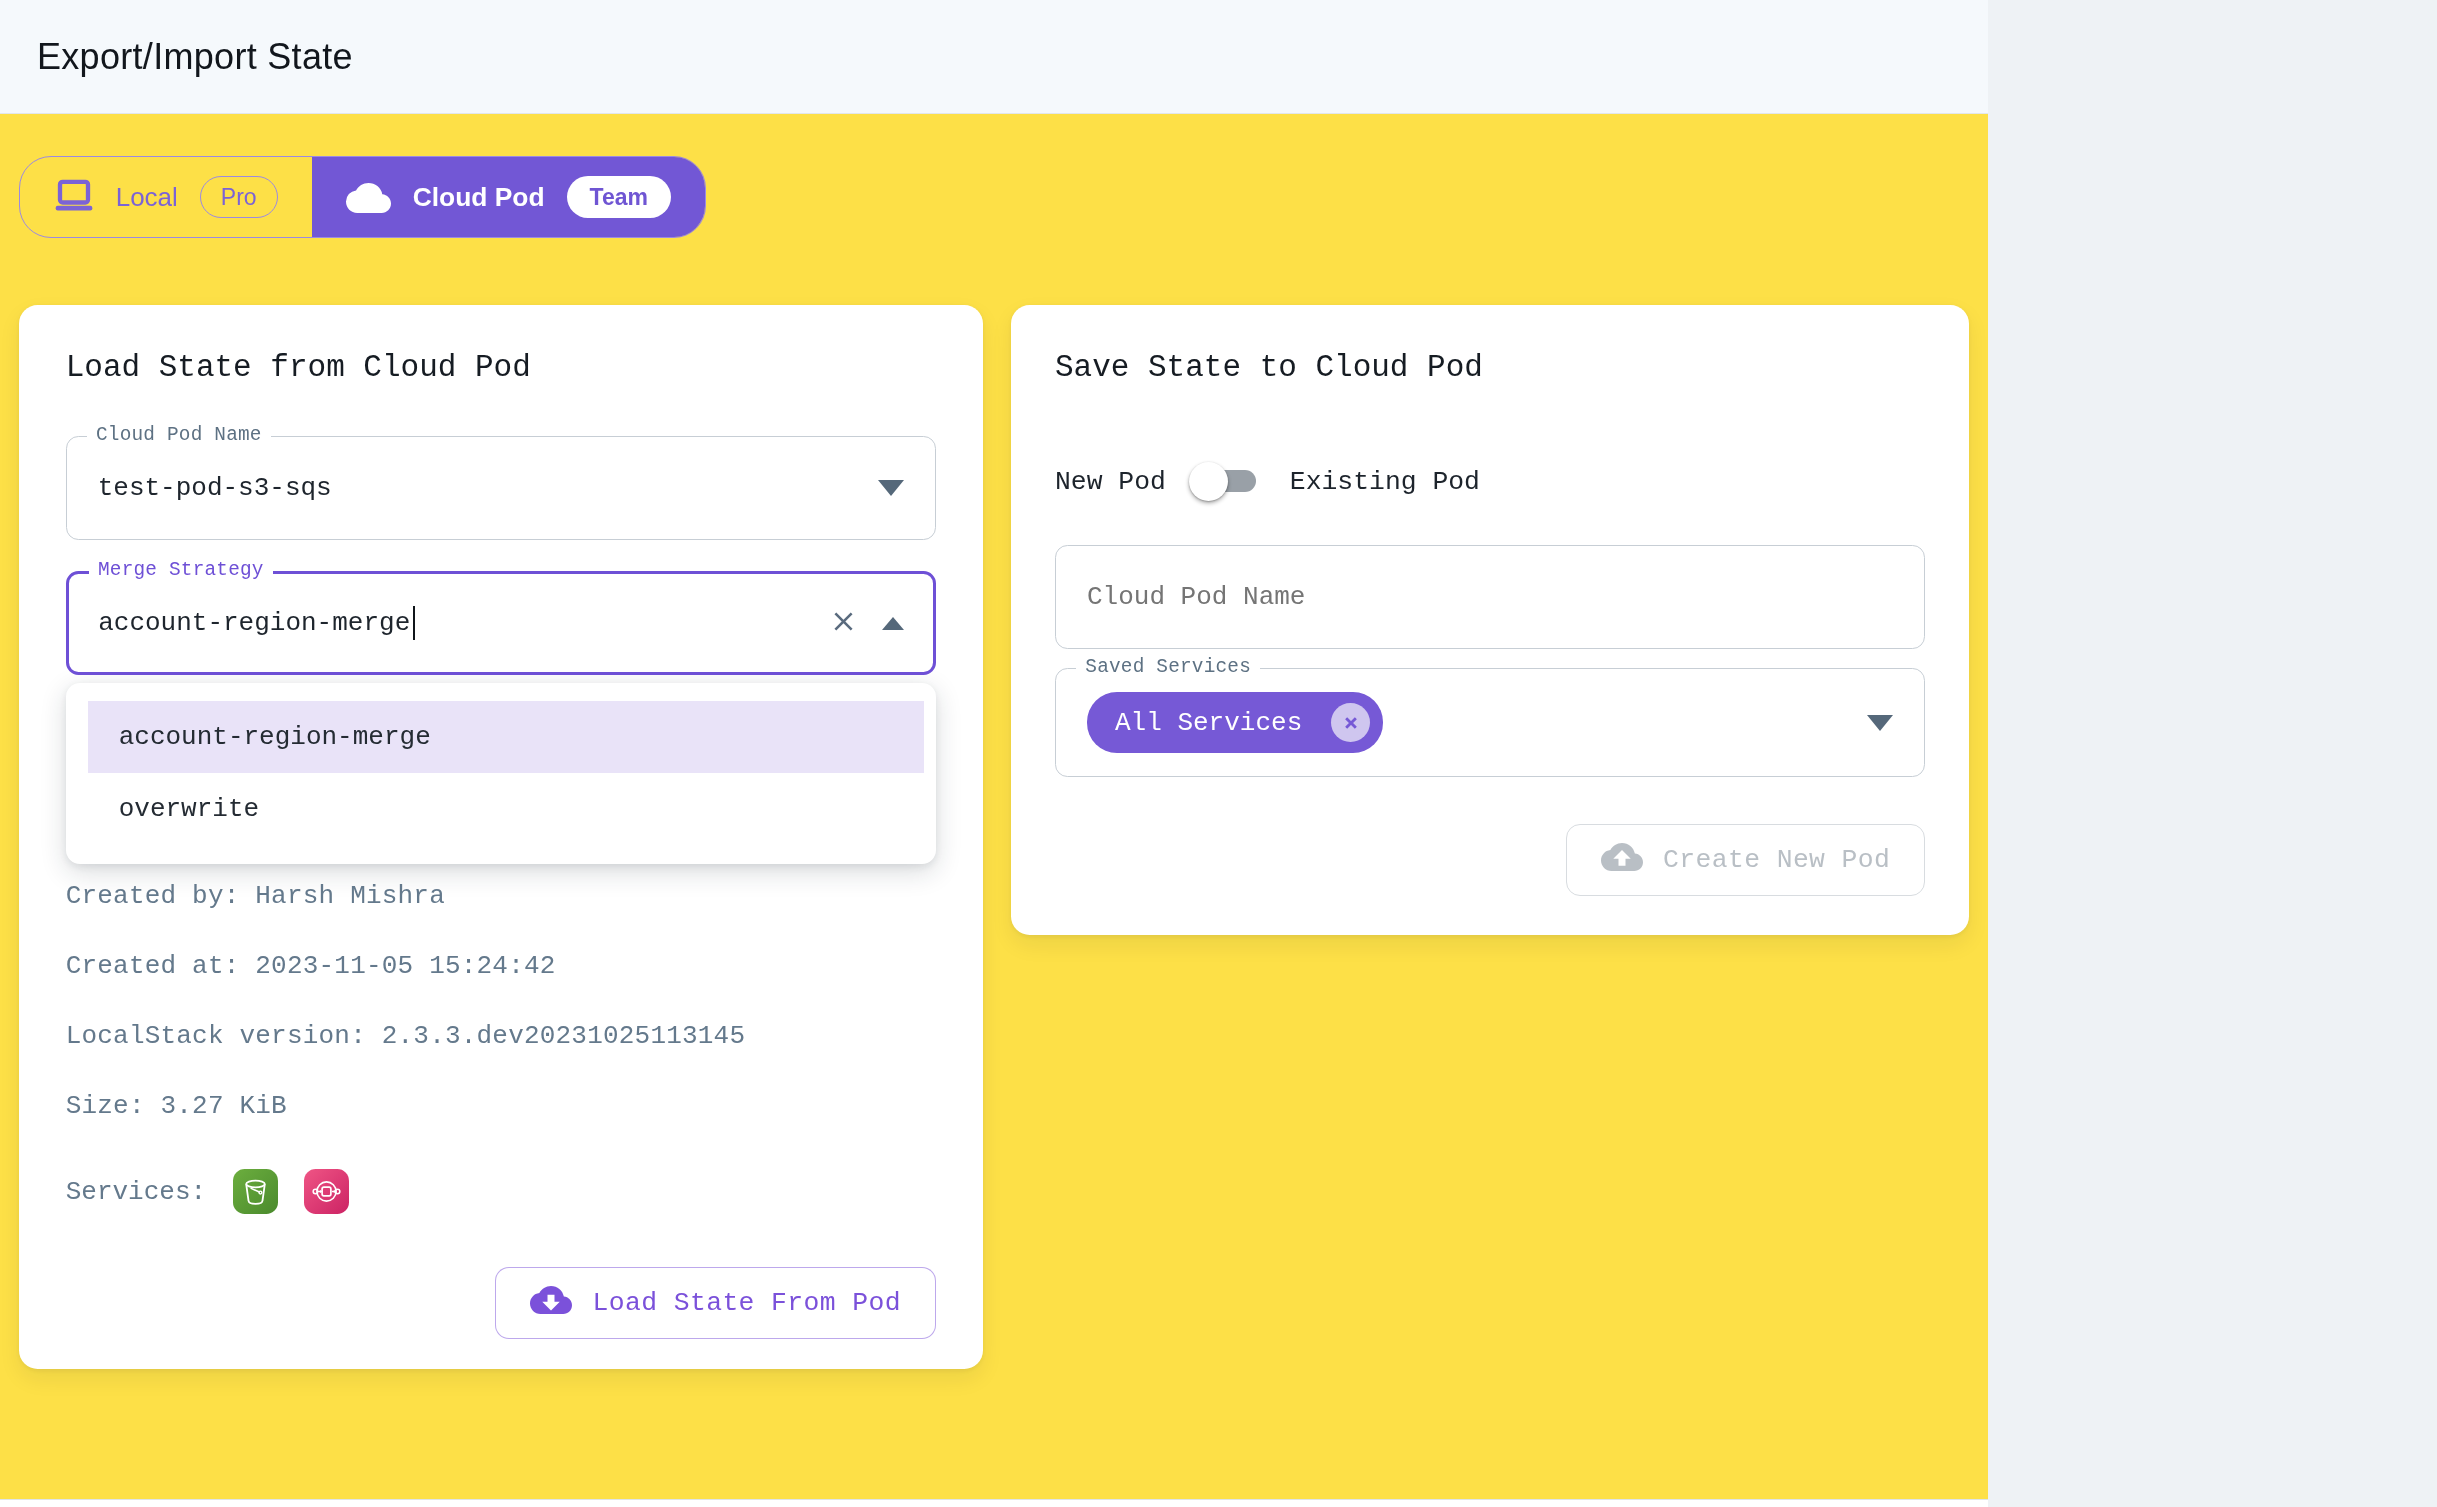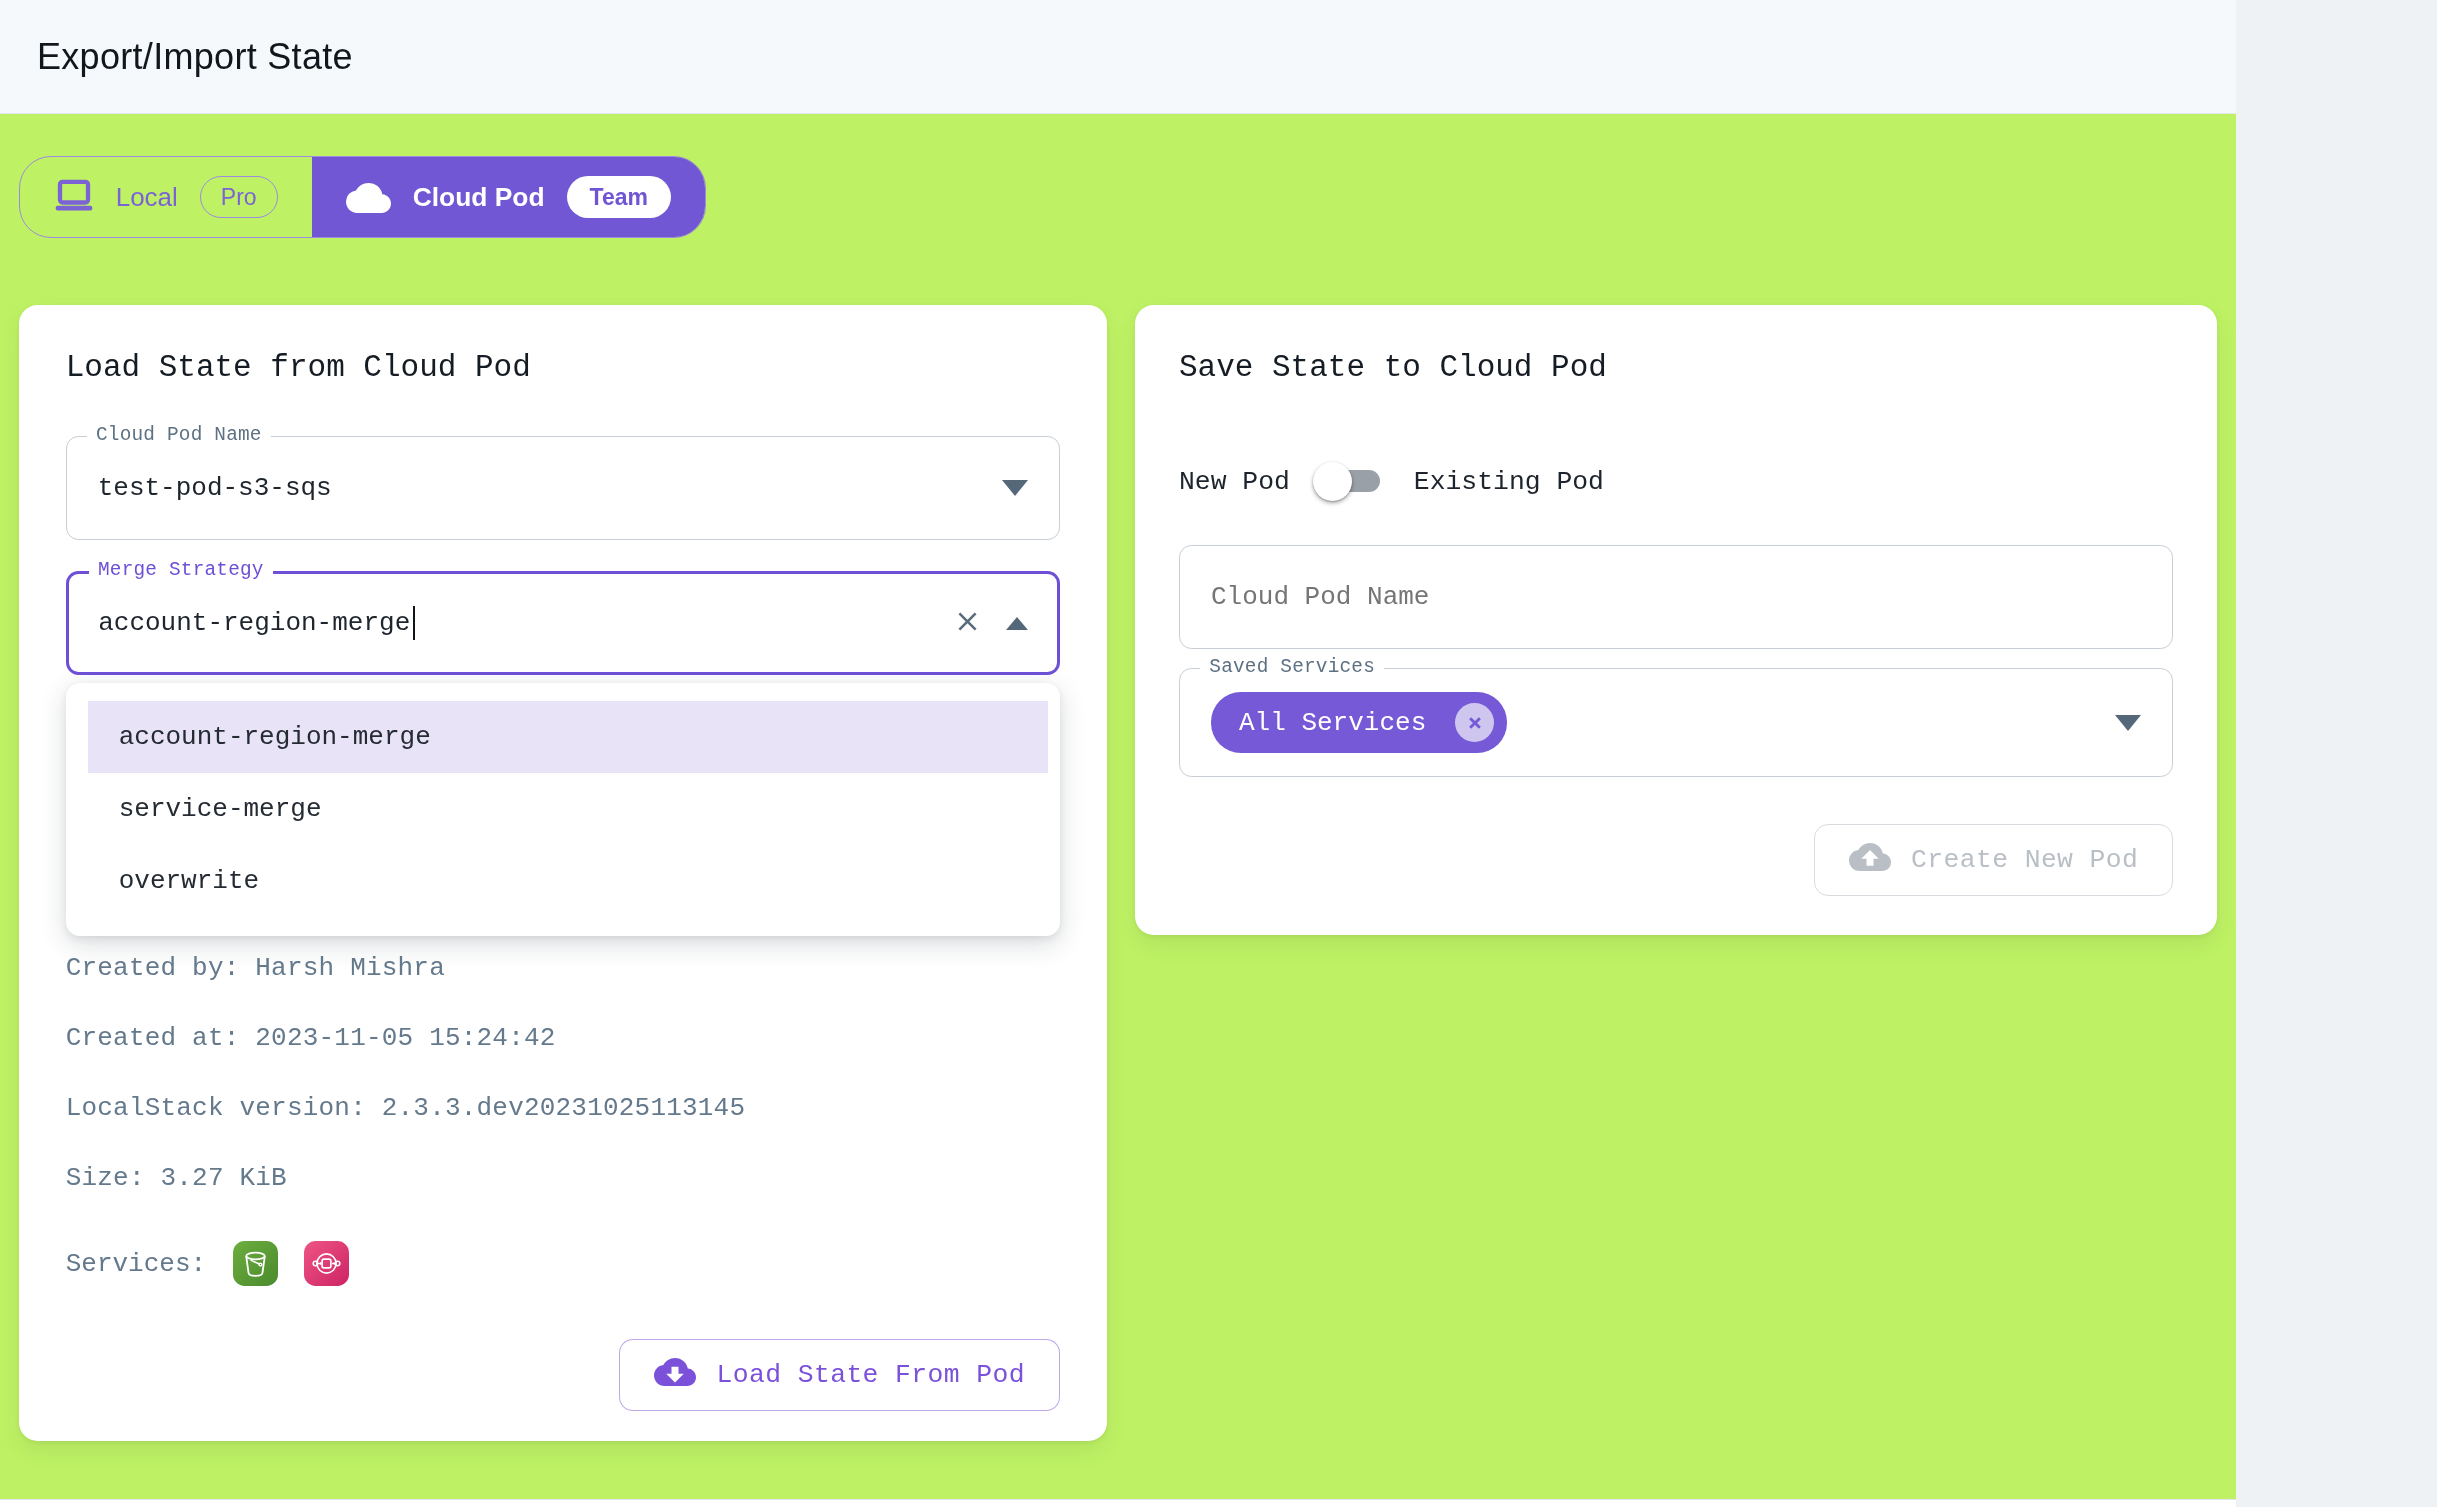--- a/index.html
+++ b/index.html
@@ -1,21 +1,21 @@
 <!DOCTYPE html>
 <html style="font-size:12.4px"><head>
 <meta charset="utf-8">
 <style>
   * { box-sizing: border-box; margin: 0; padding: 0; }
   html,body { background:#eef2f5; }
   body { font-family: "Liberation Sans", sans-serif; color:#1c232b; }
   .root {
     position: relative;
-    width: 2236px; height: 1507px;
-    background: #bef264;
+    width: 1988px; height: 1507px;
+    background: #fde047;
     overflow: hidden;
   }
 
   
   .header {
     height: 114px;
     display: flex; align-items: center;
     padding: 0 37px;
     border-bottom: 1.6px solid #e2e7eb;
     background: #f5f9fc;
@@ -221,21 +221,20 @@
               <svg width="31" height="31" viewBox="0 0 24 24">
                 <path d="M19 6.41 17.59 5 12 10.59 6.41 5 5 6.41 10.59 12 5 17.59 6.41 19 12 13.41 17.59 19 19 17.59 13.41 12z" fill="#5a6b7e"></path>
               </svg>
             </span>
             <span class="tri-up"></span>
           </span>
         </div>
 
         <div class="menu">
           <div class="option selected">account-region-merge</div>
-          <div class="option">service-merge</div>
           <div class="option">overwrite</div>
         </div>
 
         <div class="meta">
           <p>Created by: Harsh Mishra</p>
           <p>Created at: 2023-11-05 15:24:42</p>
           <p>LocalStack version: 2.3.3.dev20231025113145</p>
           <p>Size: 3.27 KiB</p>
         </div>
 

